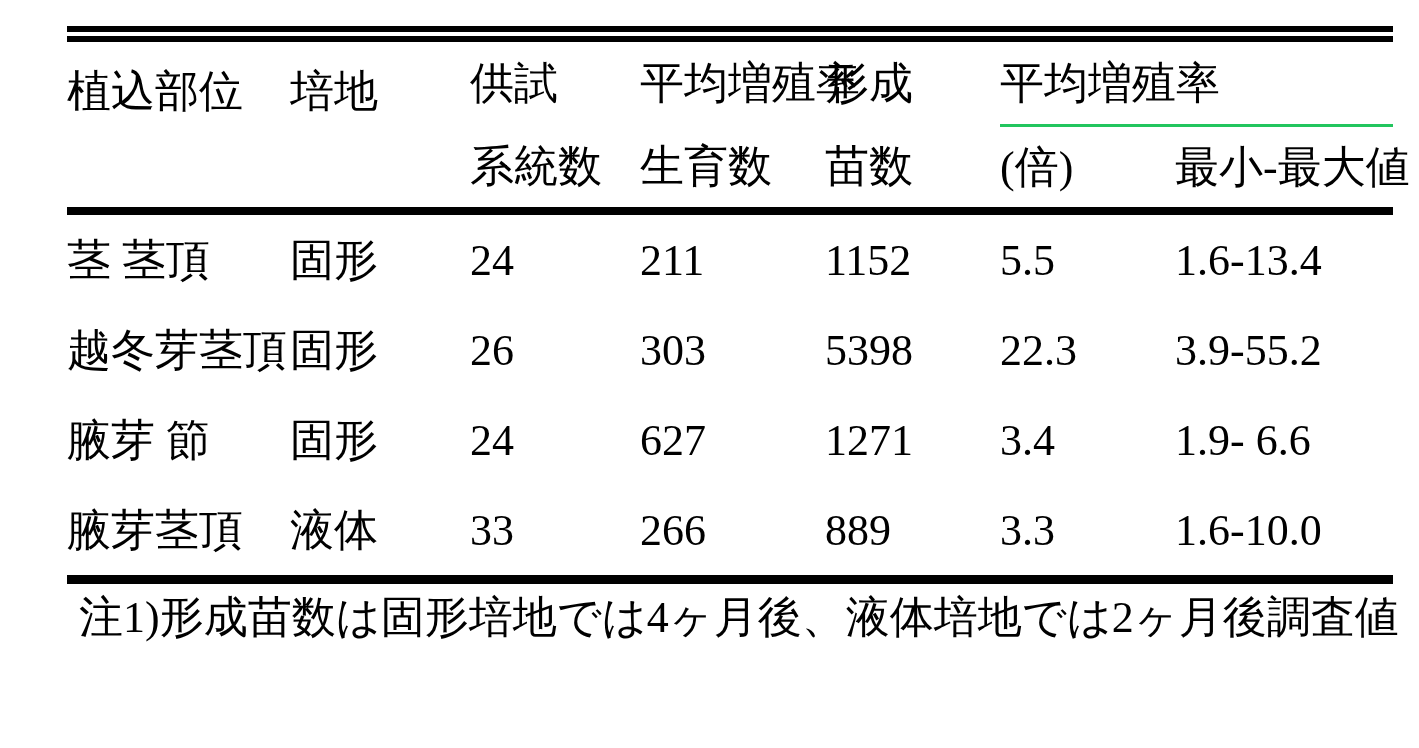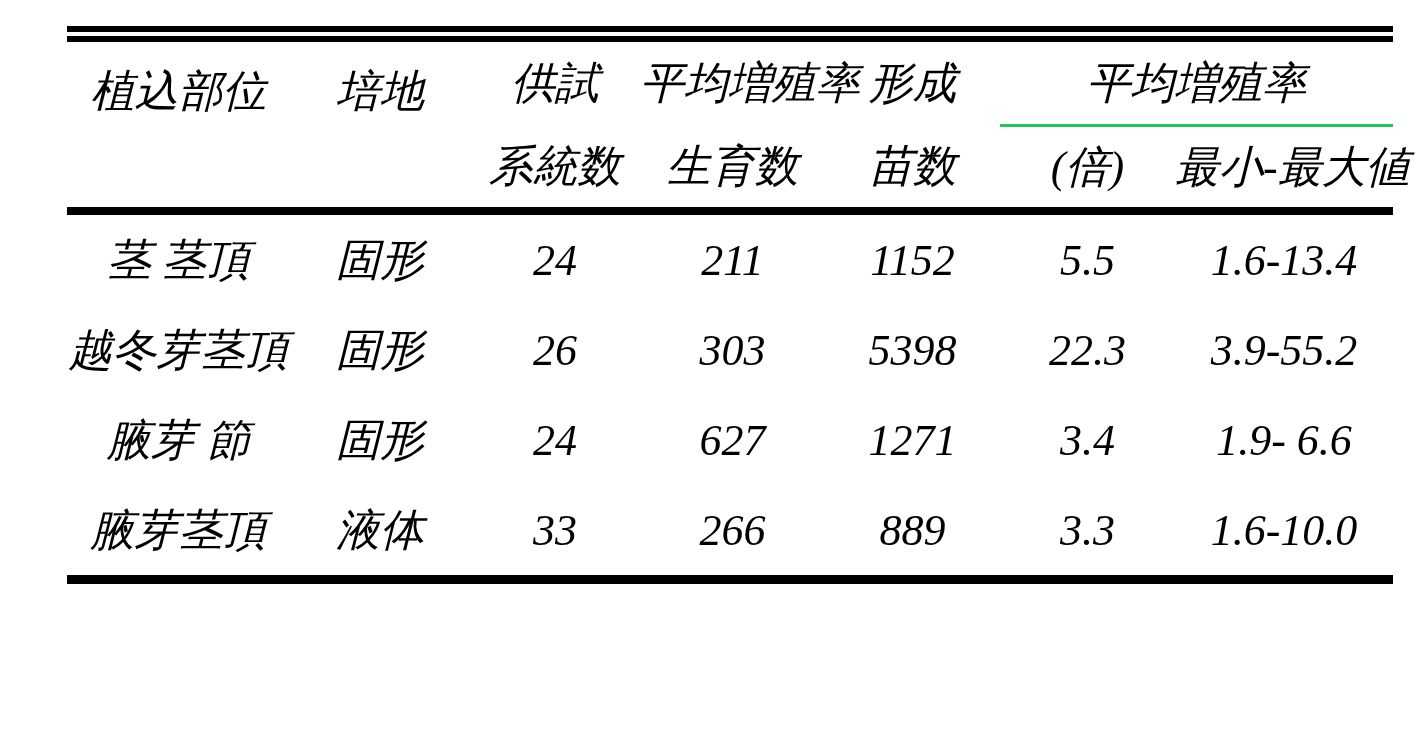--- a/index.html
+++ b/index.html
@@ -35,26 +35,25 @@
     border-bottom: 6px solid #000;
   }
   table {
     border-collapse: collapse;
     table-layout: fixed;
     width: 1326px;
     font-size: 44px;
   }
   th, td {
     font-weight: normal;
-    text-align: center;
+    text-align: left;
     vertical-align: middle;
     padding: 0;
     white-space: pre;
     overflow: visible;
-    font-style: italic;
   }
   thead tr.h1 th { height: 82px; }
   thead tr.h2 th { height: 80px; }
   th.rs {
     vertical-align: top;
     padding-top: 20px;
   }
   th.avg { border-bottom: 3px solid #22c55e; }
   thead tr.h2 th, thead th.rs { border-bottom: 8px solid #000; }
   tbody td { height: 90px; }
@@ -142,15 +141,16 @@
           <td>266</td>
           <td>889</td>
           <td>3.3</td>
           <td>1.6-10.0</td>
         </tr>
       </tbody>
     </table>
 
     <div class="rule-thick"></div>
 
+    <div class="footnote">注1)形成苗数は固形培地では4ヶ月後、液体培地では2ヶ月後調査値</div>
 
   </div>
 </div>
 
 </body></html>

